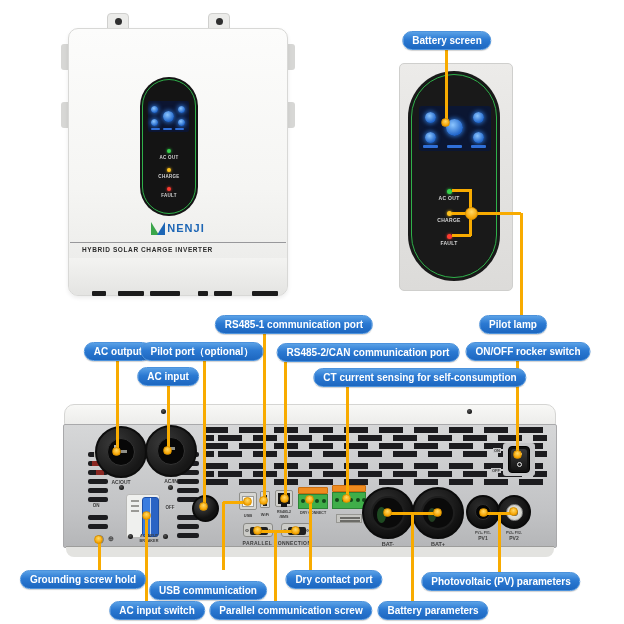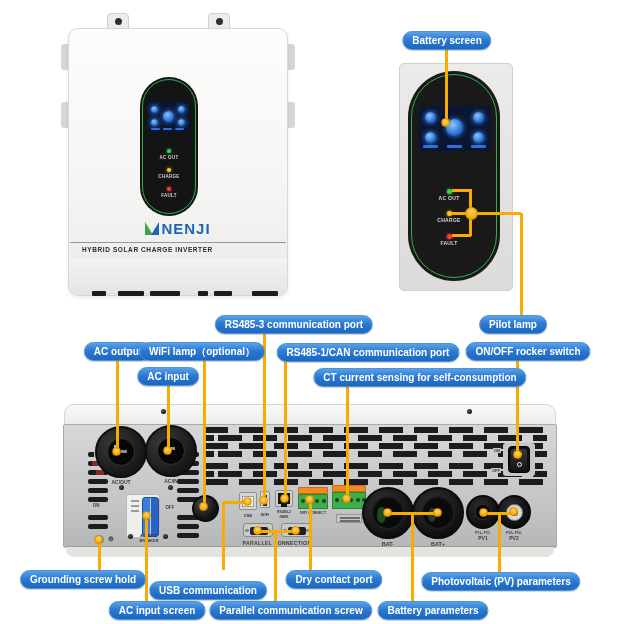--- a/index.html
+++ b/index.html
@@ -71,21 +71,21 @@
     <div class="ledlab" style="left:0;width:58px;top:97px;font-size:4.5px;">CHARGE</div>
     <div class="leddot" style="left:27px;top:110px;width:4px;height:4px;background:#ff3b30;box-shadow:0 0 3px #ff3b30;"></div>
     <div class="ledlab" style="left:0;width:58px;top:116px;font-size:4.5px;">FAULT</div>
   </div>
 
   <div class="abs" style="left:118px;top:219px;width:120px;height:18px;display:flex;align-items:center;justify-content:center;gap:2px;">
     <div style="display:flex;">
       <div style="width:0;height:0;border-bottom:13px solid #3aa54a;border-right:8px solid transparent;"></div>
       <div style="width:0;height:0;border-bottom:13px solid #1d66b5;border-left:8px solid transparent;margin-left:-2px;"></div>
     </div>
-    <span style="font-size:15px;font-weight:800;color:#1d66b5;letter-spacing:1px;">NENJI</span>
+    <span style="font-size:11px;font-weight:800;color:#1d66b5;letter-spacing:1px;">NENJI</span>
   </div>
   <div class="abs" style="left:70px;top:242px;width:216px;height:1px;background:#98989b;"></div>
   <div class="abs" style="left:82px;top:246px;font-size:6.5px;font-weight:bold;color:#2b2b2b;letter-spacing:.6px;">HYBRID SOLAR CHARGE INVERTER</div>
 
   <div class="abs" style="left:92px;top:291px;width:14px;height:5px;background:#1c1c1c;border-radius:1px;"></div>
   <div class="abs" style="left:118px;top:291px;width:26px;height:5px;background:#1c1c1c;border-radius:1px;"></div>
   <div class="abs" style="left:150px;top:291px;width:30px;height:5px;background:#1c1c1c;border-radius:1px;"></div>
   <div class="abs" style="left:198px;top:291px;width:10px;height:5px;background:#1c1c1c;border-radius:1px;"></div>
   <div class="abs" style="left:214px;top:291px;width:18px;height:5px;background:#1c1c1c;border-radius:1px;"></div>
   <div class="abs" style="left:252px;top:291px;width:26px;height:5px;background:#1c1c1c;border-radius:1px;"></div>
@@ -307,27 +307,27 @@
   <div class="dot" style="left:383px;top:508px;"></div>
   <div class="dot" style="left:433px;top:508px;"></div>
   <div class="lv" style="left:498px;top:513px;height:60px;"></div>
   <div class="lh" style="left:484px;top:512px;width:30px;"></div>
   <div class="dot" style="left:479px;top:508px;"></div>
   <div class="dot" style="left:509px;top:507px;"></div>
 
   <div class="pill" style="left:447px;top:31px;"><span>Battery screen</span></div>
   <div class="pill" style="left:513px;top:315px;"><span>Pilot lamp</span></div>
   <div class="pill" style="left:528px;top:342px;"><span>ON/OFF rocker switch</span></div>
-  <div class="pill" style="left:294px;top:315px;"><span>RS485-3 communication port</span></div>
+  <div class="pill" style="left:294px;top:315px;"><span>RS485-1 communication port</span></div>
   <div class="pill" style="left:118px;top:342px;"><span>AC output</span></div>
-  <div class="pill" style="left:202px;top:342px;"><span>WiFi lamp（optional）</span></div>
+  <div class="pill" style="left:202px;top:342px;"><span>Pilot port（optional）</span></div>
   <div class="pill" style="left:168px;top:367px;"><span>AC input</span></div>
-  <div class="pill" style="left:368px;top:343px;"><span>RS485-1/CAN communication port</span></div>
+  <div class="pill" style="left:368px;top:343px;"><span>RS485-2/CAN communication port</span></div>
   <div class="pill" style="left:420px;top:368px;"><span>CT current sensing for self-consumption</span></div>
   <div class="pill" style="left:83px;top:570px;"><span>Grounding screw hold</span></div>
   <div class="pill" style="left:208px;top:570px;margin-top:11px;"><span>USB communication</span></div>
   <div class="pill" style="left:501px;top:572px;"><span>Photovoltaic (PV) parameters</span></div>
   <div class="pill" style="left:334px;top:570px;"><span>Dry contact port</span></div>
-  <div class="pill" style="left:157px;top:601px;"><span>AC input screen</span></div>
+  <div class="pill" style="left:157px;top:601px;"><span>AC input switch</span></div>
   <div class="pill" style="left:291px;top:601px;"><span>Parallel communication screw</span></div>
   <div class="pill" style="left:433px;top:601px;text-align:center;"><span>Battery parameters</span></div>
 
 </div>
 
 </body></html>

